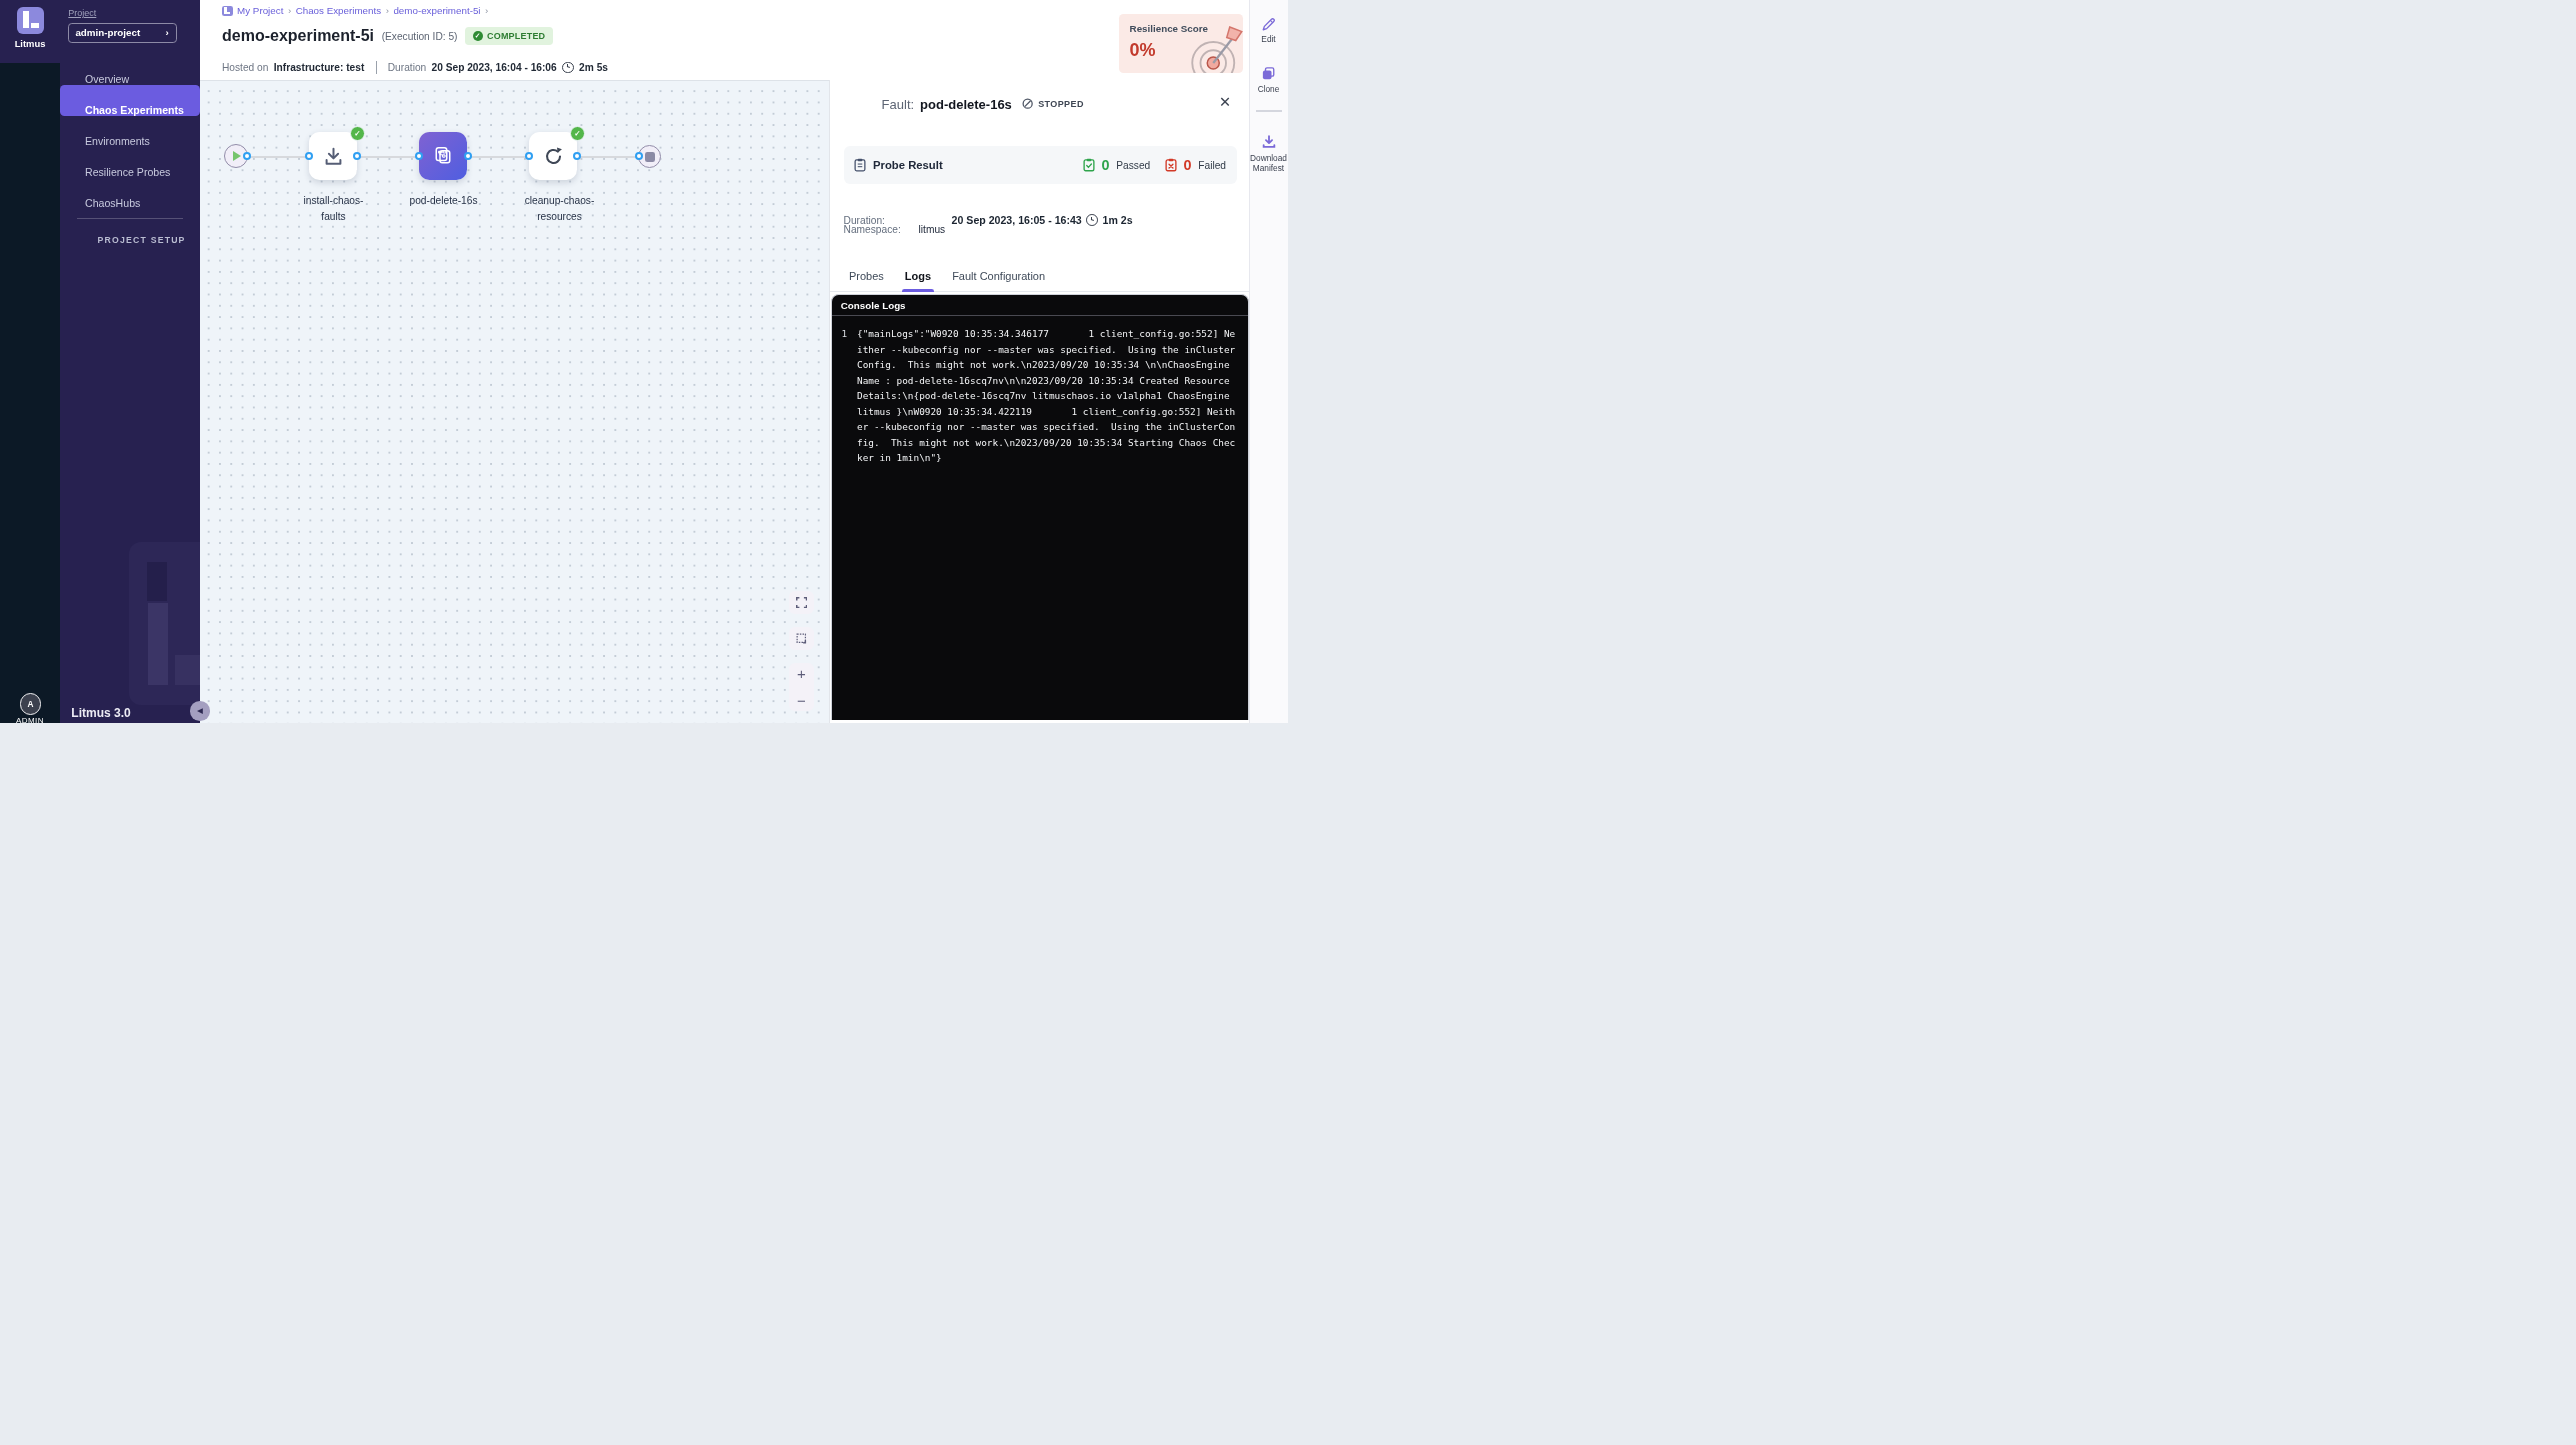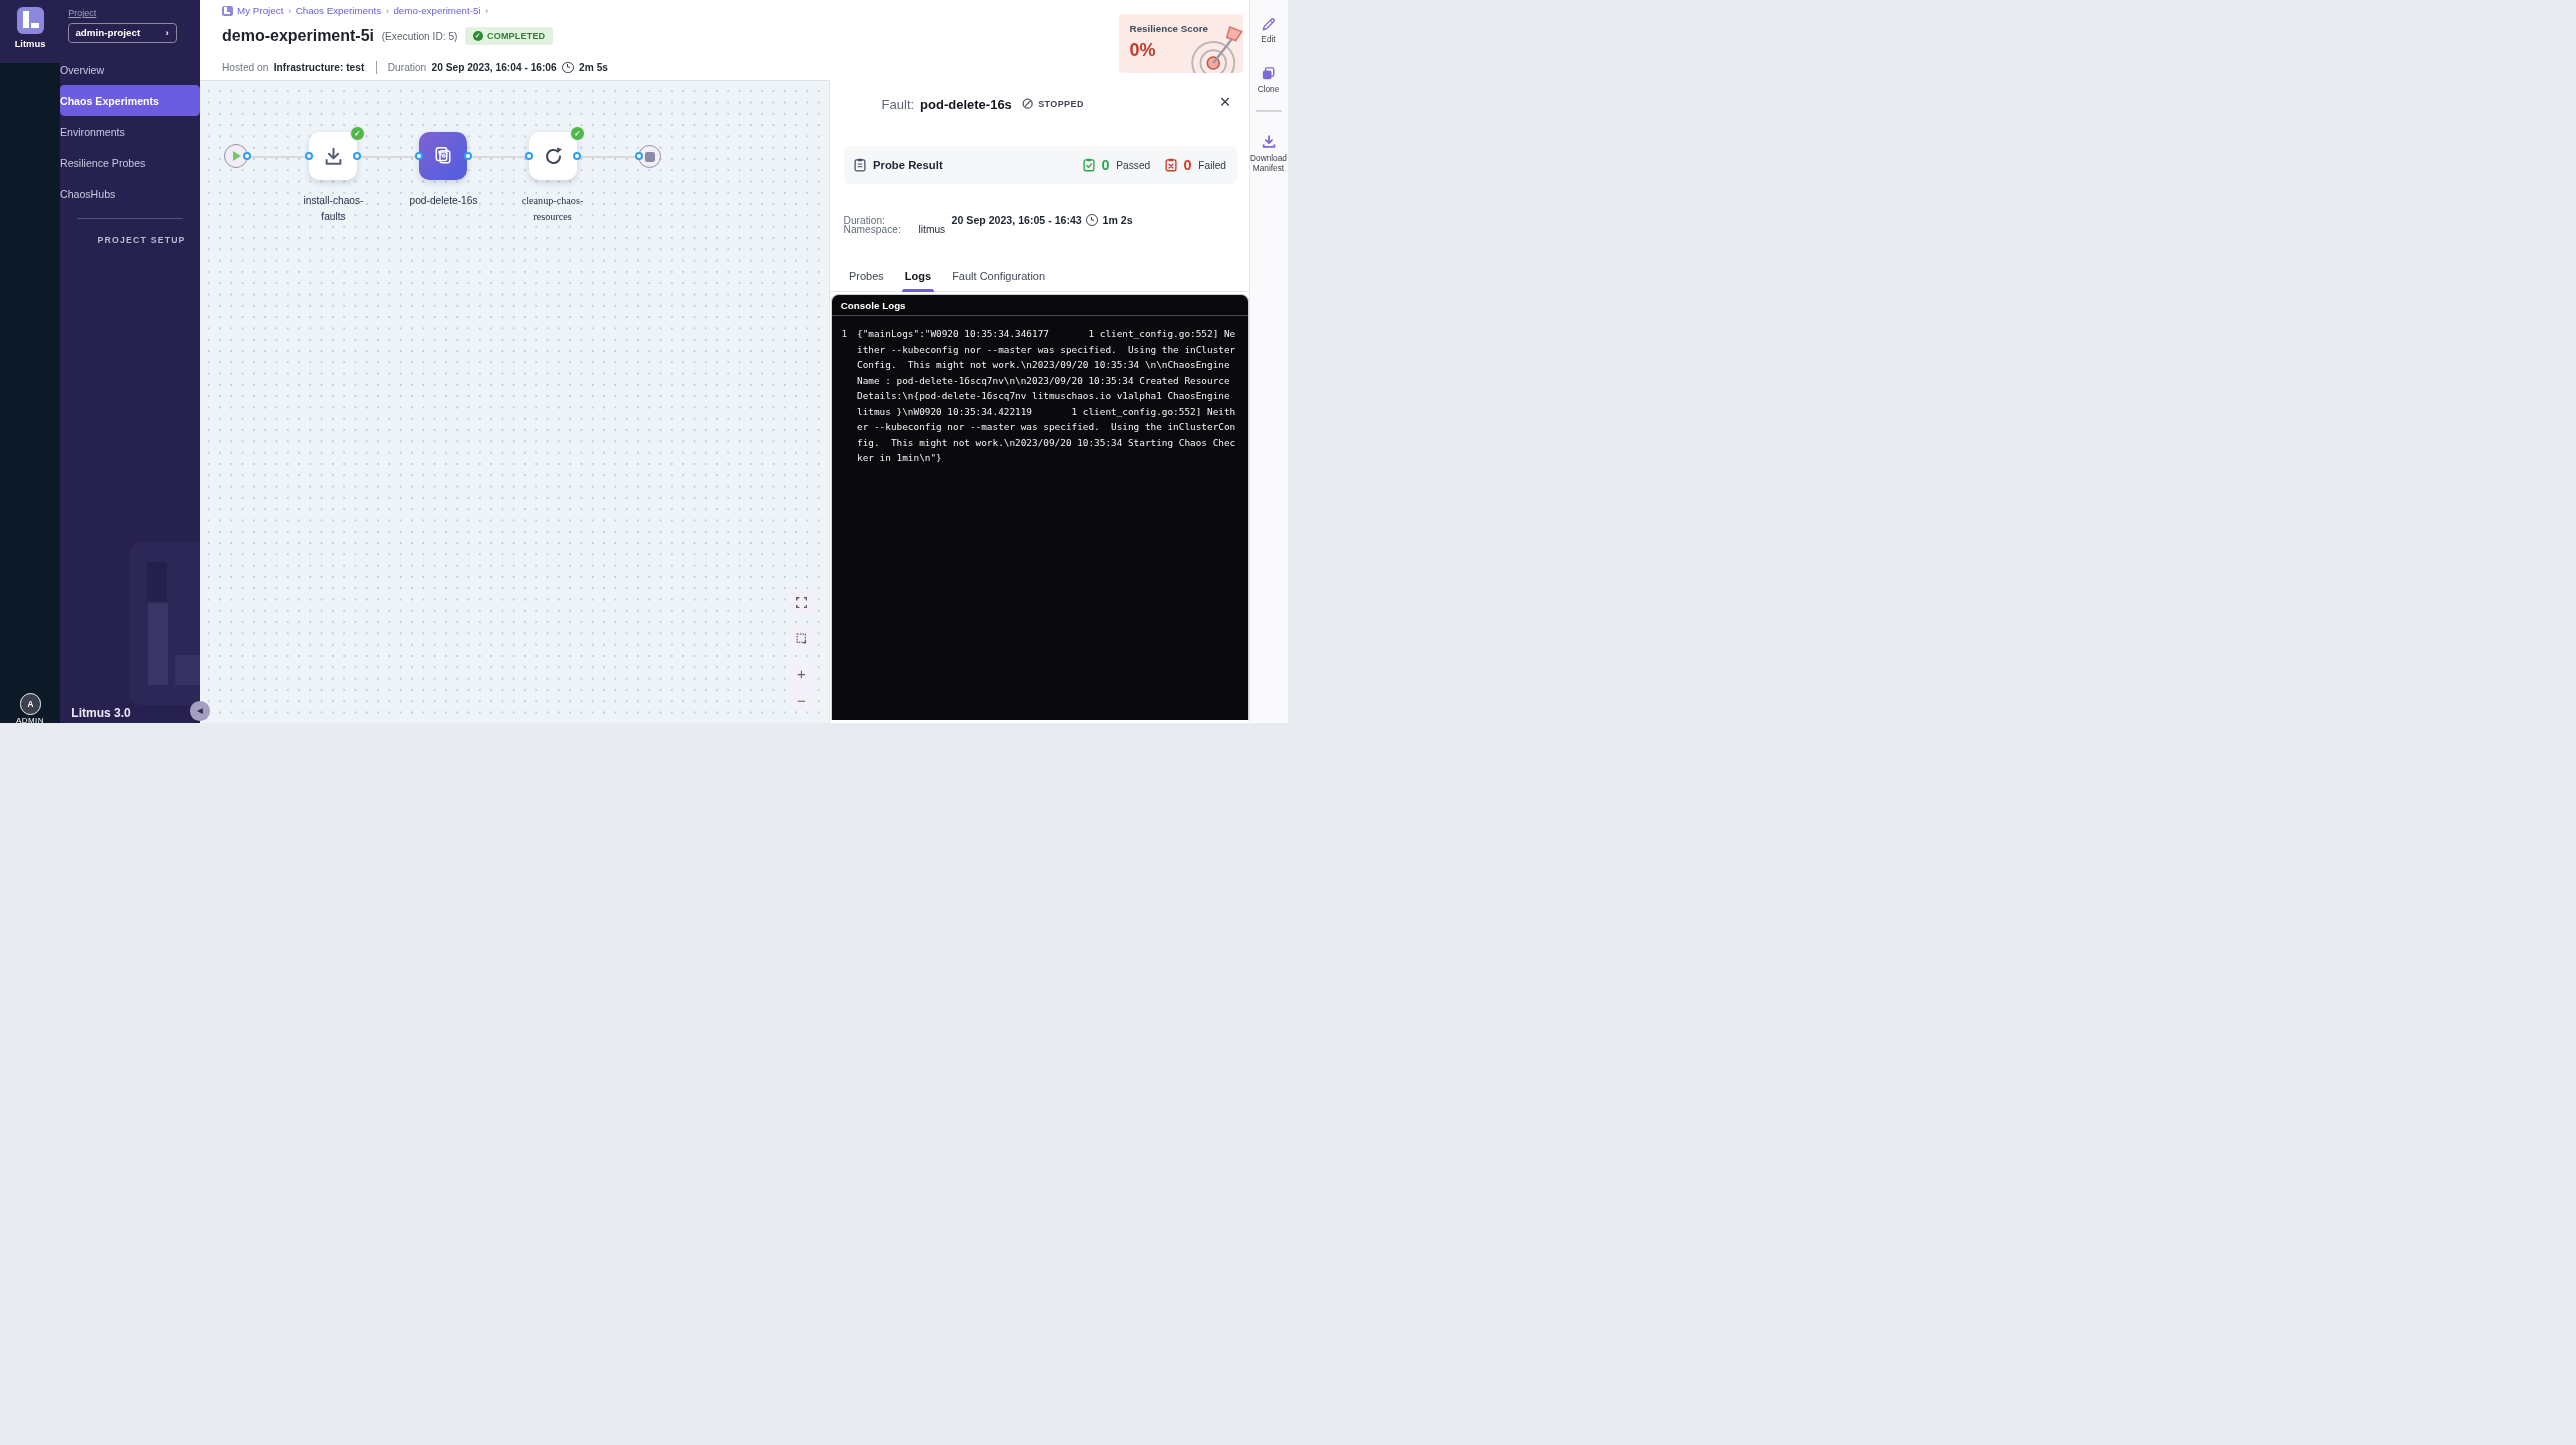--- a/index.html
+++ b/index.html
@@ -22,21 +22,21 @@
   #admin-label{left:0;top:716px;width:60px;text-align:center;color:#fff;font-size:8px;letter-spacing:0.4px;}
 
   
   #sidebar{left:60px;top:0;width:140px;height:723px;background:#272150;}
   .proj-label{position:absolute;left:8.3px;top:8.3px;color:#9fa0bb;font-size:9px;text-decoration:underline;}
   .proj-select{position:absolute;left:7.6px;top:23px;width:109px;height:19.6px;border:0.8px solid #8d8aa6;
       border-radius:3.8px;display:flex;align-items:center;justify-content:space-between;
       padding:0 6.8px;box-sizing:border-box;color:#fff;font-size:9.8px;font-weight:700;}
   .proj-caret{font-size:9.8px;font-weight:700;color:#fff;}
   .nav{position:absolute;left:0;top:54px;width:140px;}
-  .nav-item{height:31px;display:flex;align-items:center;
+  .nav-item{height:31px;display:flex;align-items:flex-end;padding-left:25px;
       color:#c8cade;font-size:10.6px;cursor:pointer;box-sizing:border-box;}
   .nav-item.active{background:#6b5ce0;color:#fff;font-weight:700;border-radius:4.5px;}
   .side-divider{position:absolute;left:16.6px;top:218px;width:106px;height:0.8px;background:rgba(255,255,255,.22);}
   .proj-setup{position:absolute;left:16.6px;top:234px;width:110px;display:flex;align-items:center;
       justify-content:space-between;color:#b9bcd1;font-size:8.7px;font-weight:700;letter-spacing:1.2px;padding-left:21px;}
   .proj-setup .chev{font-size:9.8px;letter-spacing:0;}
   
   .wm{position:absolute;left:69px;top:542px;width:122px;height:163px;background:#2d2757;border-radius:12px;}
   .wm .b1{position:absolute;left:18px;top:19.6px;width:20.4px;height:39px;background:#241f4b;}
   .wm .b2{position:absolute;left:19px;top:61px;width:19.6px;height:82px;background:#3b3566;}
@@ -296,21 +296,21 @@
     </div>
     <div class="node-label" style="left:198px;"><span>pod-delete-16s</span></div>
 
     <div class="node-card" style="left:329px;">
       <svg width="23" height="23" viewBox="0 0 30 30">
           <path d="M23.5 15 a8.5 8.5 0 1 1 -3 -6.5" fill="none" stroke="#3f4756" stroke-width="2.7" stroke-linecap="round"></path>
           <polygon points="19.5,3.2 26,5.5 20.5,10.2" fill="#3f4756"></polygon>
         </svg>
     </div>
     <div class="check-badge" style="left:370px;">✓</div>
-    <div class="node-label" style="left:307px;font-family:Liberation Serif, serif;"><span>cleanup-chaos-</span><br><span>resources</span></div>
+    <div class="node-label" style="left:314px;"><span>cleanup-chaos-</span><br><span>resources</span></div>
 
     <div class="port" style="left:43px;"></div>
     <div class="port" style="left:105px;"></div>
     <div class="port" style="left:153px;"></div>
     <div class="port" style="left:215px;"></div>
     <div class="port" style="left:264px;"></div>
     <div class="port" style="left:325px;"></div>
     <div class="port" style="left:373px;"></div>
     <div class="port" style="left:435px;"></div>
 

